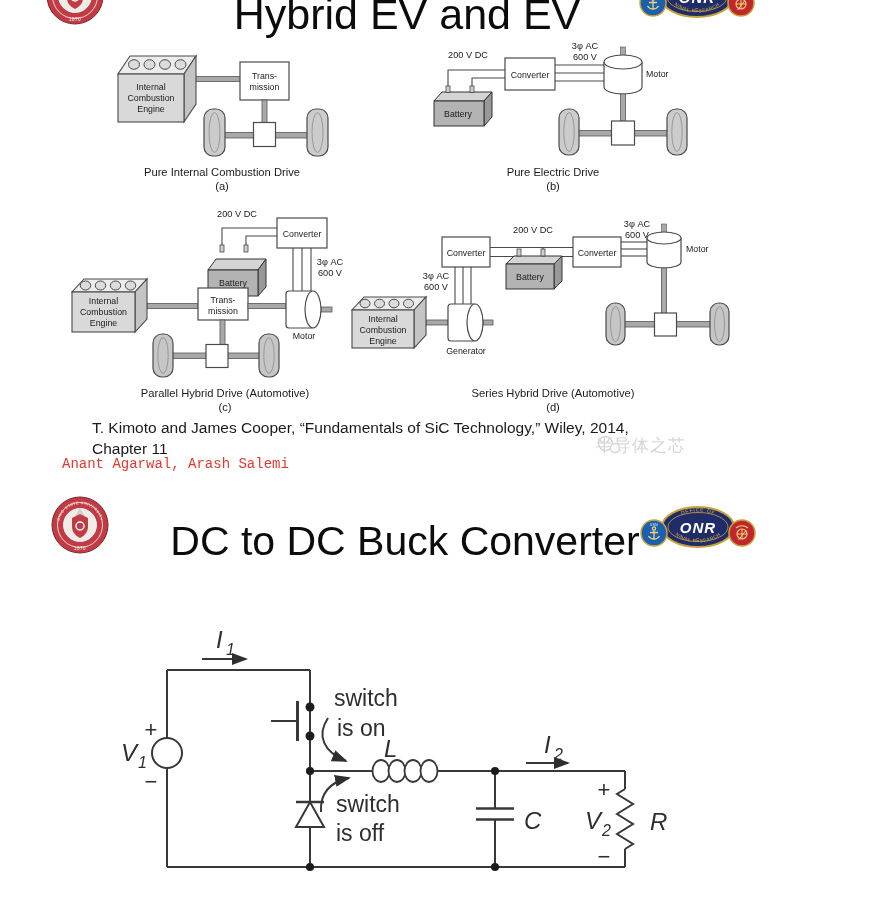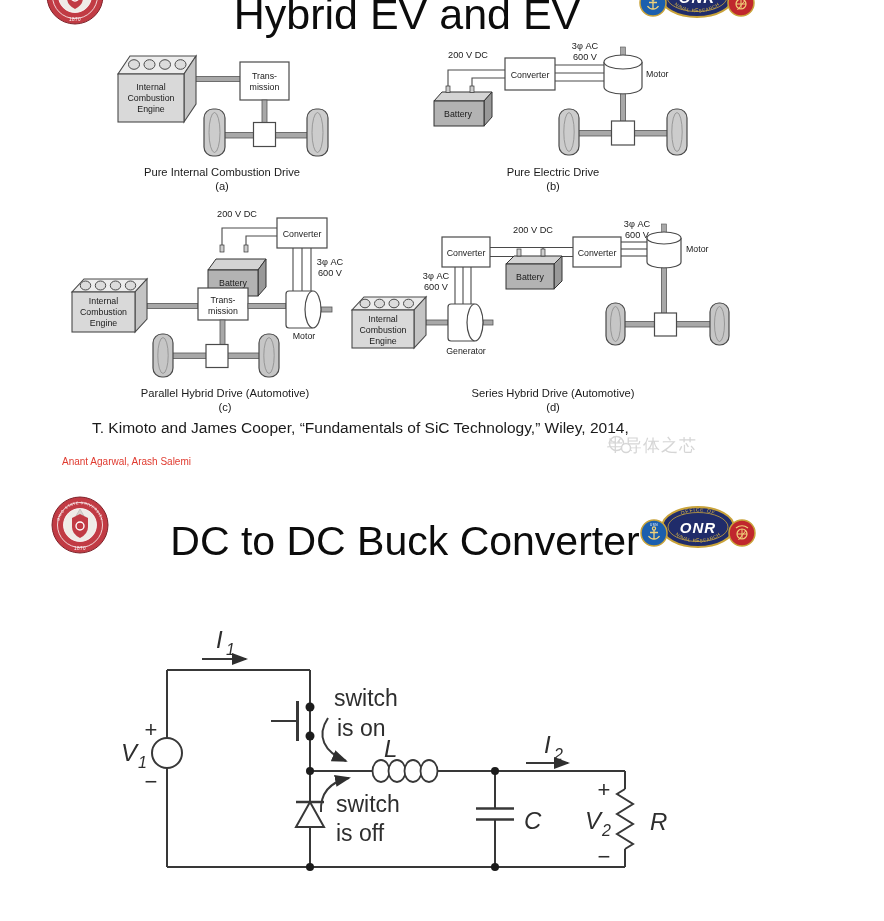--- a/index.html
+++ b/index.html
@@ -8,23 +8,23 @@
   .slide{position:absolute;left:0;width:884px;overflow:hidden;background:#fff;}
   .slide1{top:0;height:487px;}
   .slide2{top:487px;height:434px;}
   .slide svg{position:absolute;left:0;top:0;}
   .title{position:absolute;text-align:center;color:#0c0c0c;white-space:nowrap;
          font-size:43px;line-height:1.08;letter-spacing:0;}
   .t1{left:-70px;right:0;top:-9px;}
   .t2{left:-74px;right:0;top:32px;font-size:41px;}
   .citation{position:absolute;left:92px;top:418px;width:640px;font-size:15.5px;
             line-height:20.5px;color:#1a1a1a;}
-  .authors{position:absolute;left:62px;top:456px;font-size:10px;color:#e03a2f;}
+  .authors{position:absolute;left:62px;top:456px;font-size:14px;color:#e03a2f;font-family:Liberation Mono, monospace;}
   .watermark{position:absolute;left:596px;top:434px;display:flex;align-items:center;
-             gap:3px;font-size:17px;color:#d6d6d6;letter-spacing:1px;margin-left:11px;}
+             gap:3px;font-size:17px;color:#d6d6d6;letter-spacing:1px;}
   
   svg text{font-family:"Liberation Sans","DejaVu Sans",sans-serif;fill:#1a1a1a;}
   .lbl{font-size:8.8px;}
   .lblb{font-size:9.2px;}
   .cap{font-size:11.2px;}
   .ct{font-size:23px;fill:#2e2e2e;}
   .cv{font-size:24px;font-style:italic;fill:#2e2e2e;}
   .cs{font-size:16px;font-style:italic;fill:#2e2e2e;}
   .sign{font-size:22px;fill:#2e2e2e;}
   .sealtxt{font-size:3.7px;fill:#ffffff;letter-spacing:.6px;}
@@ -247,20 +247,21 @@
         </g>
         <rect x="654.5" y="313" width="22" height="23" fill="#fff" stroke="#4a4a4a" stroke-width="1.2"></rect>
         <text class="cap" x="553" y="397" text-anchor="middle">Series Hybrid Drive (Automotive)</text>
         <text class="cap" x="553" y="411" text-anchor="middle">(d)</text>
       </g>
     </svg>
 
     <div class="title t1">Hybrid EV and EV</div>
     <div class="citation">
       <div>T. Kimoto and James Cooper, “Fundamentals of SiC Technology,” Wiley, 2014,</div>
+      <div>Chapter 11</div>
     </div>
     <div class="authors">Anant Agarwal, Arash Salemi</div>
     <div class="watermark">
       <svg width="26" height="22" viewBox="0 0 26 22">
         <circle cx="9.5" cy="9.5" r="7" fill="none" stroke="#d6d6d6" stroke-width="1.5"></circle>
         <circle cx="19" cy="14" r="4.5" fill="#ffffff" stroke="#d6d6d6" stroke-width="1.5"></circle>
         <circle cx="7" cy="8" r="1" fill="#d6d6d6"></circle>
         <circle cx="12" cy="8" r="1" fill="#d6d6d6"></circle>
       </svg>
       <span>半导体之芯</span>

